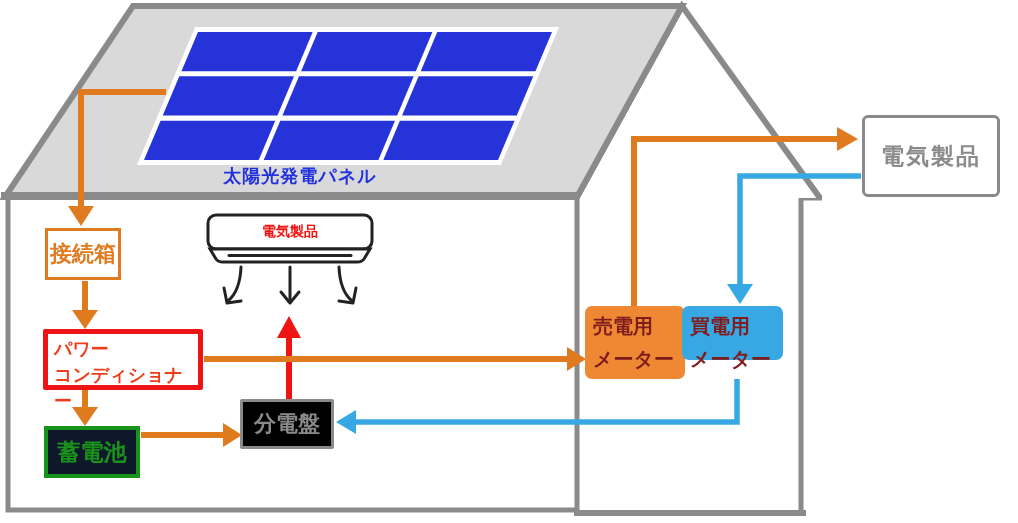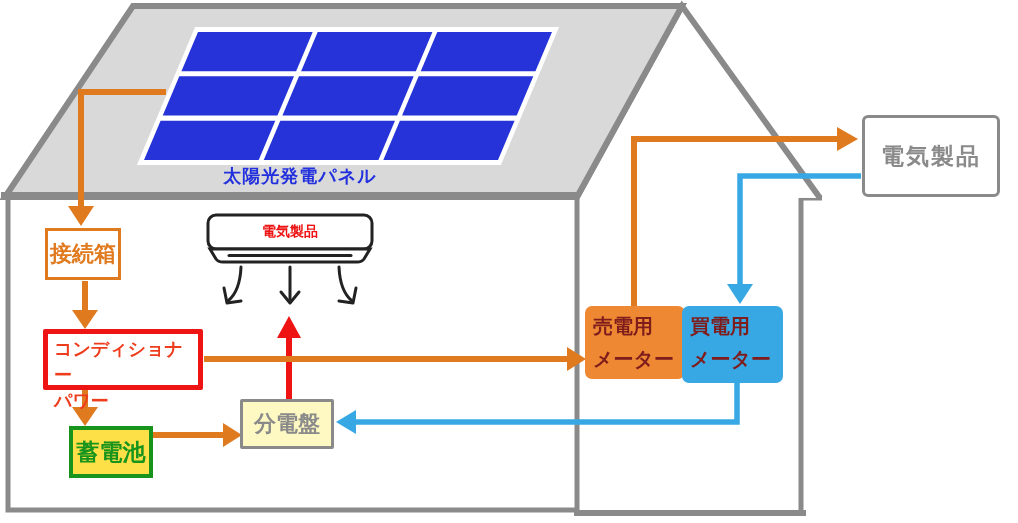--- a/index.html
+++ b/index.html
@@ -20,25 +20,25 @@
   .b-line{stroke:var(--flow-blue,#38a8e4);fill:none;stroke-width:5.5;}
   .b-head{fill:var(--flow-blue,#38a8e4);}
   .k-line{stroke:var(--flow-black,#222);fill:none;stroke-width:3;stroke-linecap:round;stroke-linejoin:round;}
   .ac-shape{stroke:var(--flow-black,#222);fill:#fff;stroke-width:3;}
 
   .node{position:absolute;box-sizing:border-box;display:flex;align-items:center;justify-content:center;text-align:center;}
   .panel-label{left:210px;top:164px;width:180px;height:24px;color:var(--panel-label-blue,#2230dd);font-size:18px;letter-spacing:1px;}
   .junction{left:45px;top:228px;width:76px;height:52px;border:3px solid var(--junction-orange,#e07a1f);background:#fff;color:var(--junction-orange,#e07a1f);font-size:22px;}
   .appliance-label{left:228px;top:221px;width:124px;height:22px;color:var(--appliance-red,#ee1414);font-size:14px;}
   .powercond{left:43px;top:329px;width:160px;height:61px;border:5px solid var(--powercond-red,#ee1414);border-radius:2px;background:#fff;color:var(--powercond-text,#ee3d1c);font-size:18px;line-height:26px;display:block;text-align:left;padding:2px 0 0 6px;}
-  .battery{left:44px;top:426px;width:84px;height:52px;border:4px solid var(--battery-green,#18941c);background:#fde047;color:var(--battery-green,#18941c);font-size:23px;margin-left:25px;}
-  .distribution{left:240px;top:399px;width:94px;height:50px;border:3px solid var(--house-gray,#8a8a8a);border-radius:2px;background:#fef9c3;color:var(--gray-text,#8a8a8a);font-size:22px;}
+  .battery{left:44px;top:426px;width:96px;height:52px;border:4px solid var(--battery-green,#18941c);background:#0f172a;color:var(--battery-green,#18941c);font-size:23px;}
+  .distribution{left:240px;top:399px;width:94px;height:50px;border:3px solid var(--house-gray,#8a8a8a);border-radius:2px;background:#000000;color:var(--gray-text,#8a8a8a);font-size:22px;}
   .meter{display:block;text-align:left;color:#7f1d1d;font-size:20px;line-height:33px;padding:4px 0 0 8px;border-radius:7px;}
   .sell-meter{left:585px;top:306px;width:100px;height:73px;background:var(--meter-sell-bg,#ee8833);}
-  .buy-meter{left:682px;top:306px;width:101px;height:77px;background:var(--meter-buy-bg,#38a8e4);}
+  .buy-meter{left:682px;top:306px;width:101px;height:54px;background:var(--meter-buy-bg,#38a8e4);}
   .powerco{left:862px;top:115px;width:138px;height:82px;border:3px solid var(--house-gray,#8a8a8a);border-radius:6px;background:#fff;color:var(--gray-text,#8a8a8a);font-size:23px;letter-spacing:2px;}
 </style>
 </head>
 <body>
 
 <div class="stage">
 
   <svg class="layer" width="1018" height="523" viewBox="0 0 1018 523">
 
     <g>
@@ -117,22 +117,22 @@
 
   <div class="node panel-label">太陽光発電パネル</div>
 
   <div class="node junction">
     <span>接続箱</span>
   </div>
 
   <div class="node appliance-label">電気製品</div>
 
   <div class="node powercond">
+    <span style="display:block">パワー</span>
     <span style="display:block">コンディショナー</span>
-    <span style="display:block">パワー</span>
   </div>
 
   <div class="node battery">
     <span>蓄電池</span>
   </div>
 
   <div class="node distribution">
     <span>分電盤</span>
   </div>
 

